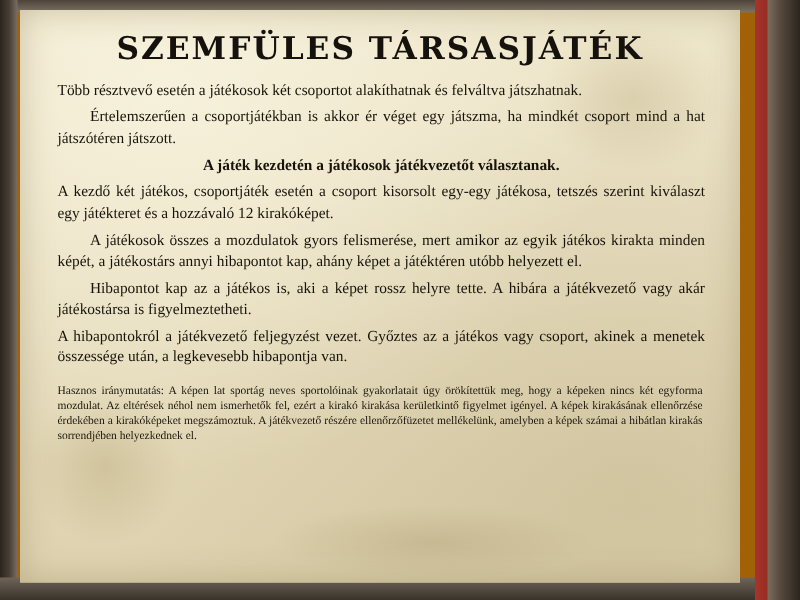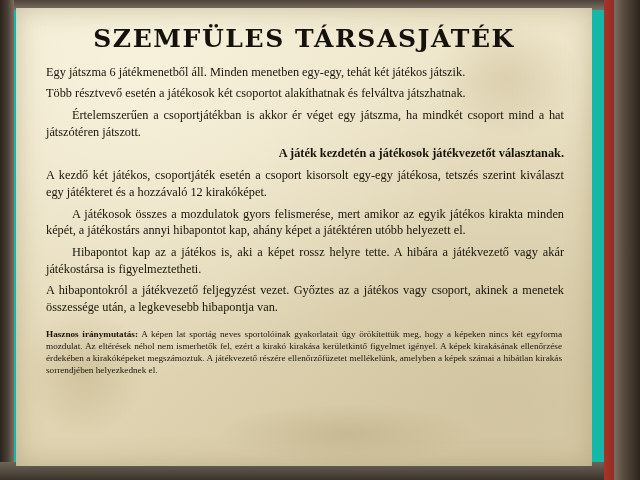--- a/index.html
+++ b/index.html
@@ -10,21 +10,21 @@
     width: 640px;
     height: 480px;
     background: #6b6257;
     font-family: "Liberation Serif", serif;
     overflow: hidden;
   }
   #page {
     position: relative;
     width: 640px;
     height: 480px;
-    background: #14b8a6;
+    background: #a16207;
   }
   
   .edge-left {
     position: absolute;
     left: 0; top: 0;
     width: 14px; height: 480px;
     background: linear-gradient(to right, #2a241d 0%, #4a4037 55%, #7a6f60 100%);
   }
   .edge-top {
     position: absolute;
@@ -103,36 +103,36 @@
     font-family: "Liberation Serif", serif;
     font-size: 12.3px;
     line-height: 1.36;
     color: #171309;
     text-align: justify;
   }
   .body-text p {
     margin: 0 0 5px 0;
   }
   .p-center {
-    text-align: right;
+    text-align: center;
   }
   .p-indent {
     text-indent: 26px;
   }
 
   .fine {
     padding: 8px 30px 0 30px;
     font-family: "Liberation Serif", serif;
     font-size: 9.2px;
     line-height: 1.3;
     text-align: justify;
     color: #1a160d;
   }
   .fine b {
-    font-weight: bold;
+    font-weight: normal;
     margin-top: 44px;
   }
 
   .accessories {
     padding: 14px 30px 0 30px;
     text-align: center;
     font-family: "Liberation Serif", serif;
     font-size: 11.6px;
     color: #171309;
   }
@@ -156,21 +156,20 @@
     <div class="stain s2"></div>
     <div class="stain s3"></div>
 
     <div class="content">
 
       <h1 class="title">
         <span>SZEMFÜLES TÁRSASJÁTÉK</span>
       </h1>
 
       <div class="body-text">
-        <p>Egy játszma 6 játékmenetből áll. Minden menetben egy-egy, tehát két játékos játszik.</p>
         <p>Több résztvevő esetén a játékosok két csoportot alakíthatnak és felváltva játszhatnak.</p>
         <p class="p-indent">Értelemszerűen a csoportjátékban is akkor ér véget egy játszma, ha mindkét csoport mind a hat játszótéren játszott.</p>
         <p class="p-center strong">A játék kezdetén a játékosok játékvezetőt választanak.</p>
         <p>A kezdő két játékos, csoportjáték esetén a csoport kisorsolt egy-egy játékosa, tetszés szerint kiválaszt egy játékteret és a hozzávaló 12 kirakóképet.</p>
         <p class="p-indent">A játékosok összes a mozdulatok gyors felismerése, mert amikor az egyik játékos kirakta minden képét, a játékostárs annyi hibapontot kap, ahány képet a játéktéren utóbb helyezett el.</p>
         <p class="p-indent">Hibapontot kap az a játékos is, aki a képet rossz helyre tette. A hibára a játékvezető vagy akár játékostársa is figyelmeztetheti.</p>
         <p>A hibapontokról a játékvezető feljegyzést vezet. Győztes az a játékos vagy csoport, akinek a menetek összessége után, a legkevesebb hibapontja van.</p>
       </div>
 
       <div class="fine">

